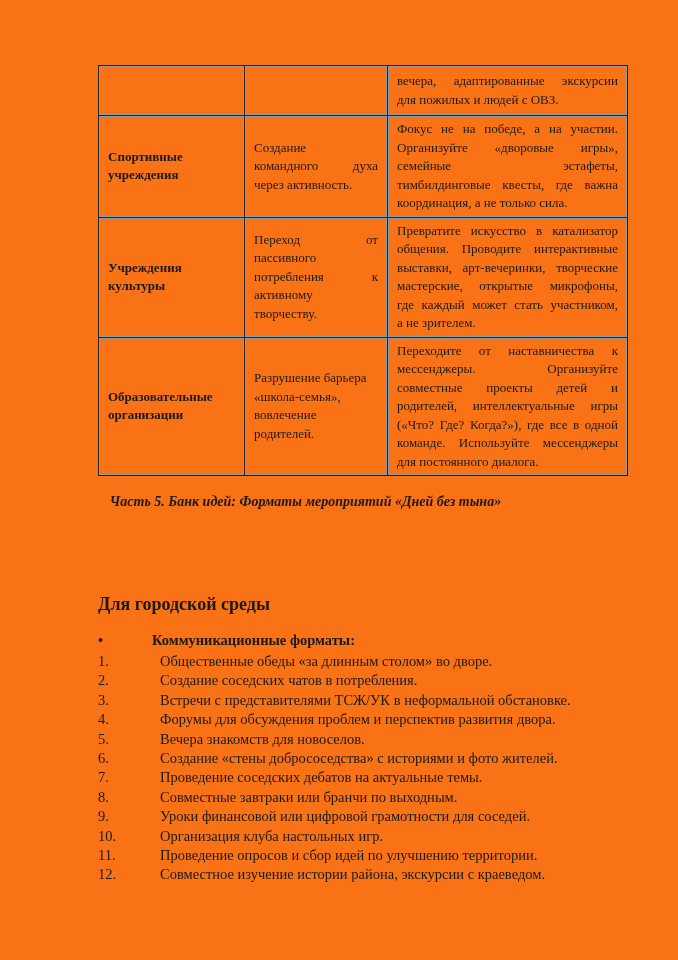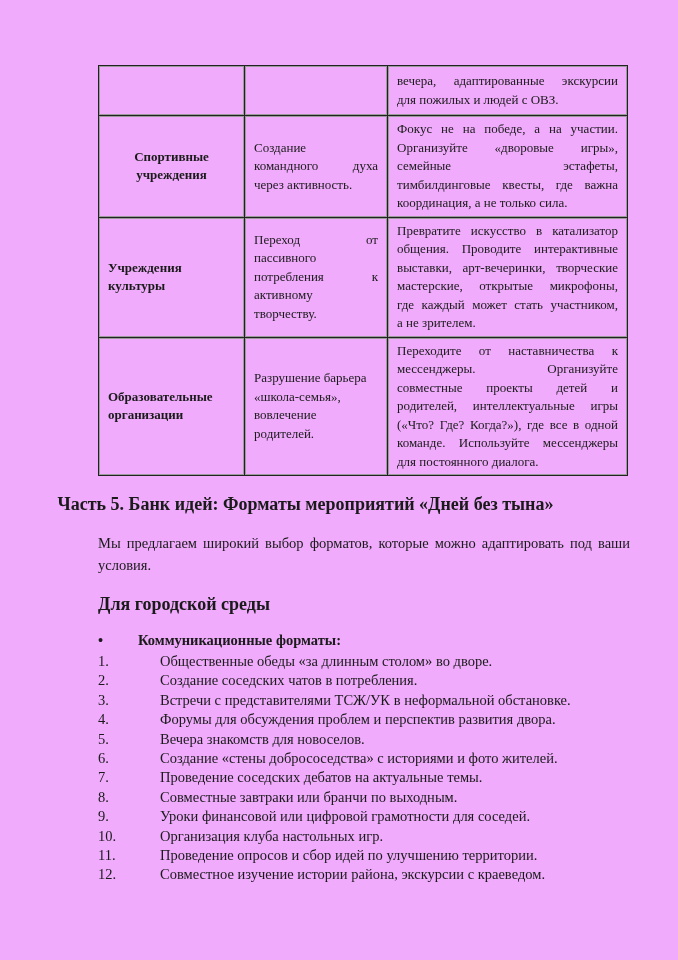--- a/index.html
+++ b/index.html
@@ -1,45 +1,45 @@
 <!DOCTYPE html>
 <html><head>
 <meta charset="utf-8">
 <style>
   html, body { margin: 0; padding: 0; background: #ffffff; }
   body { width: 678px; height: 960px; position: relative; overflow: hidden;
          font-family: "Liberation Serif", "DejaVu Serif", serif; color: #1a1a1a; }
-  .page { position: absolute; left: 0; top: 0; width: 678px; height: 960px; background: #f0abfc; }
+  .page { position: absolute; left: 0; top: 0; width: 678px; height: 960px; background: #f97316; }
 
   table.grid { position: absolute; left: 98px; top: 65px; width: 530px;
                border-collapse: separate; border-spacing: 0;
                border-top: 1.5px solid #222; border-left: 1.5px solid #222; }
   table.grid td { border-right: 1.5px solid #222; border-bottom: 1.5px solid #222;
                   box-shadow: inset 1px 1px 0 #9a9a9a, inset -1px -1px 0 #9a9a9a;
                   vertical-align: middle; font-size: 13px; line-height: 18.5px;
                   padding: 4px 9px; }
   td.c1 { width: 127px; font-weight: bold; }
   td.c2 { width: 124px; text-align: justify; text-align-last: left; }
   td.c3 { width: 221px; text-align: justify; }
   .lines span { display: block; text-align: justify; text-align-last: justify; }
   .lines span.last { text-align-last: left; }
   tr.r1 td { height: 41px; }
-  tr.r2 td { height: 91px; text-align: center; }
+  tr.r2 td { height: 91px; }
   tr.r3 td { height: 111px; }
   tr.r4 td { height: 123px; margin-top: 44px; }
 
   .h-part { position: absolute; left: 0; width: 611px; top: 494px; text-align: center;
-            font-weight: bold; font-size: 18px; }
+            font-weight: bold; font-size: 14px; font-style: italic; }
   .intro { position: absolute; left: 98px; top: 532px; width: 532px; font-size: 14.5px;
            line-height: 22px; text-align: justify; text-align-last: left; }
   .sub { position: absolute; left: 98px; top: 594px; font-weight: bold; font-size: 18px; }
 
   .bullet { position: absolute; left: 98px; top: 632px; font-size: 14.5px; font-weight: bold; }
   .bullet .dot { position: absolute; left: 0; top: 0; font-weight: bold; }
-  .bullet .txt { position: absolute; left: 40px; white-space: nowrap; }
+  .bullet .txt { position: absolute; left: 54px; white-space: nowrap; }
 
   ol.items { position: absolute; left: 98px; top: 652px; margin: 0; padding: 0; list-style: none;
              font-size: 14.5px; line-height: 19.4px; }
   ol.items li { position: relative; height: 19.4px; white-space: nowrap; }
   ol.items .num { position: absolute; left: 0; }
   ol.items .text { position: absolute; left: 62px; }
 </style>
 </head>
 <body>
 
@@ -103,21 +103,20 @@
         <span>родителей, интеллектуальные игры</span>
         <span>(«Что? Где? Когда?»), где все в одной</span>
         <span>команде. Используйте мессенджеры</span>
         <span class="last">для постоянного диалога.</span>
       </td>
     </tr>
   </tbody>
     </table>
 
   <div class="h-part">Часть 5. Банк идей: Форматы мероприятий «Дней без тына»</div>
-  <div class="intro">Мы предлагаем широкий выбор форматов, которые можно адаптировать под ваши условия.</div>
   <div class="sub">Для городской среды</div>
 
   <div class="bullet">
     <span class="dot">•</span>
     <span class="txt">Коммуникационные форматы:</span>
   </div>
 
   <ol class="items">
     <li>
         <span class="num">1.</span>

